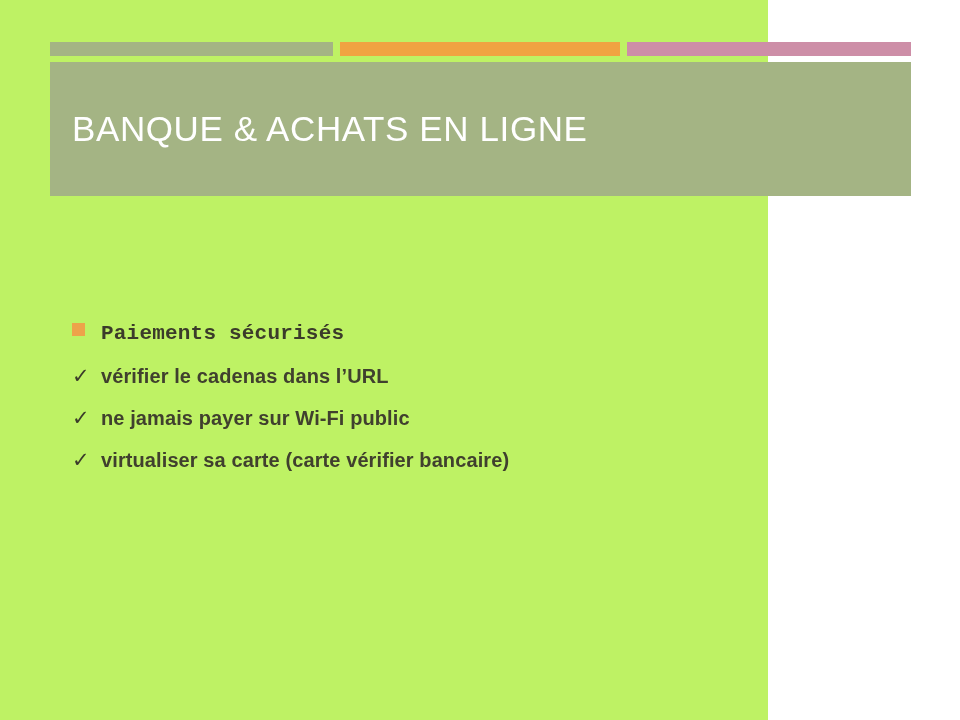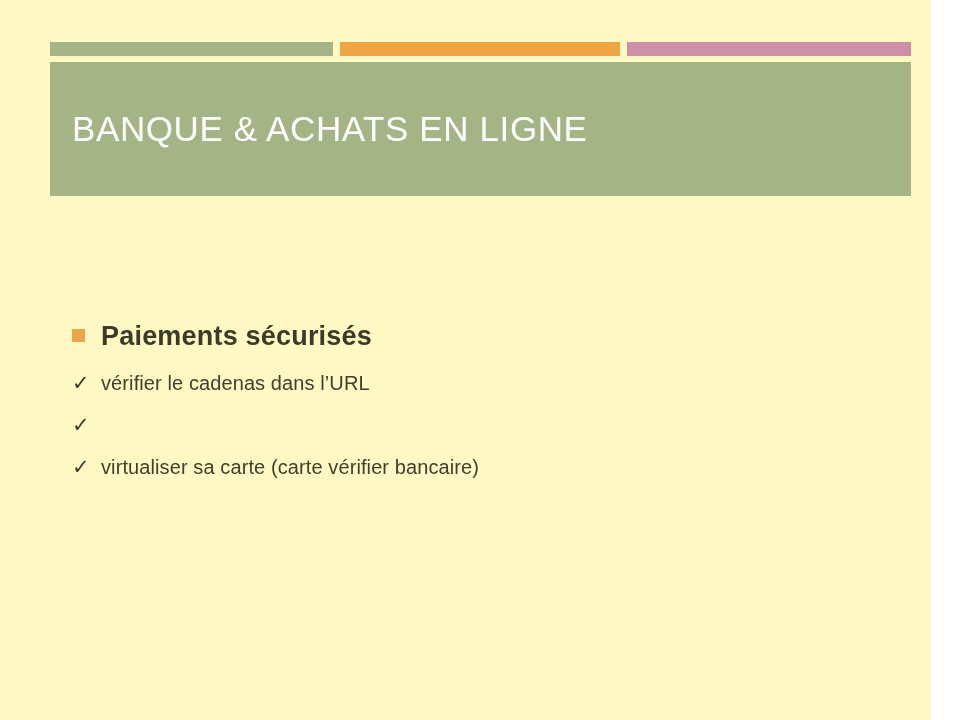--- a/index.html
+++ b/index.html
@@ -9,23 +9,23 @@
   body {
     width: 960px;
     height: 720px;
     background: #ffffff;
     font-family: "Liberation Sans", sans-serif;
     overflow: hidden;
   }
 
   .slide {
     position: relative;
-    width: 931px;
+    width: 768px;
     height: 720px;
-    background: #fef9c3;
+    background: #bef264;
   }
 
   
   .accent-rule {
     position: absolute;
     left: 50px;
     top: 42px;
     width: 861px;
     height: 14px;
     display: flex;
@@ -81,22 +81,22 @@
   .marker-square {
     flex: 0 0 auto;
     width: 13px;
     height: 13px;
     background: #eda34a;
     margin-right: 16px;
     position: relative;
     top: -3px;
   }
   .lead-text {
-    font-family: Liberation Sans, sans-serif;
-    font-size: 27px;
+    font-family: Liberation Mono, monospace;
+    font-size: 21px;
     font-weight: bold;
     color: #3b3b2a;
     letter-spacing: 0.2px;
     line-height: 1.1;
   }
 
   
   .marker-check {
     flex: 0 0 auto;
     width: 13px;
@@ -105,21 +105,21 @@
     font-size: 21px;
     font-weight: bold;
     color: #3b3b2a;
     line-height: 1.1;
     position: relative;
     top: 0px;
   }
   .check-text {
     font-family: "Liberation Sans", sans-serif;
     font-size: 20px;
-    font-weight: 400;
+    font-weight: 700;
     color: #40402e;
     letter-spacing: 0.1px;
     line-height: 1.15;
   }
 
   .sub-row { margin-bottom: 19px; }
 </style>
 </head>
 <body>
 
@@ -142,20 +142,21 @@
       <span class="lead-text">Paiements sécurisés</span>
     </div>
 
     <div class="bullet-row sub-row">
       <span class="marker-check">✓</span>
       <span class="check-text">vérifier le cadenas dans l’URL</span>
     </div>
 
     <div class="bullet-row sub-row">
       <span class="marker-check">✓</span>
+      <span class="check-text">ne jamais payer sur Wi-Fi public</span>
     </div>
 
     <div class="bullet-row">
       <span class="marker-check">✓</span>
       <span class="check-text">virtualiser sa carte (carte vérifier bancaire)</span>
     </div>
 
   </div>
 
 </div>

